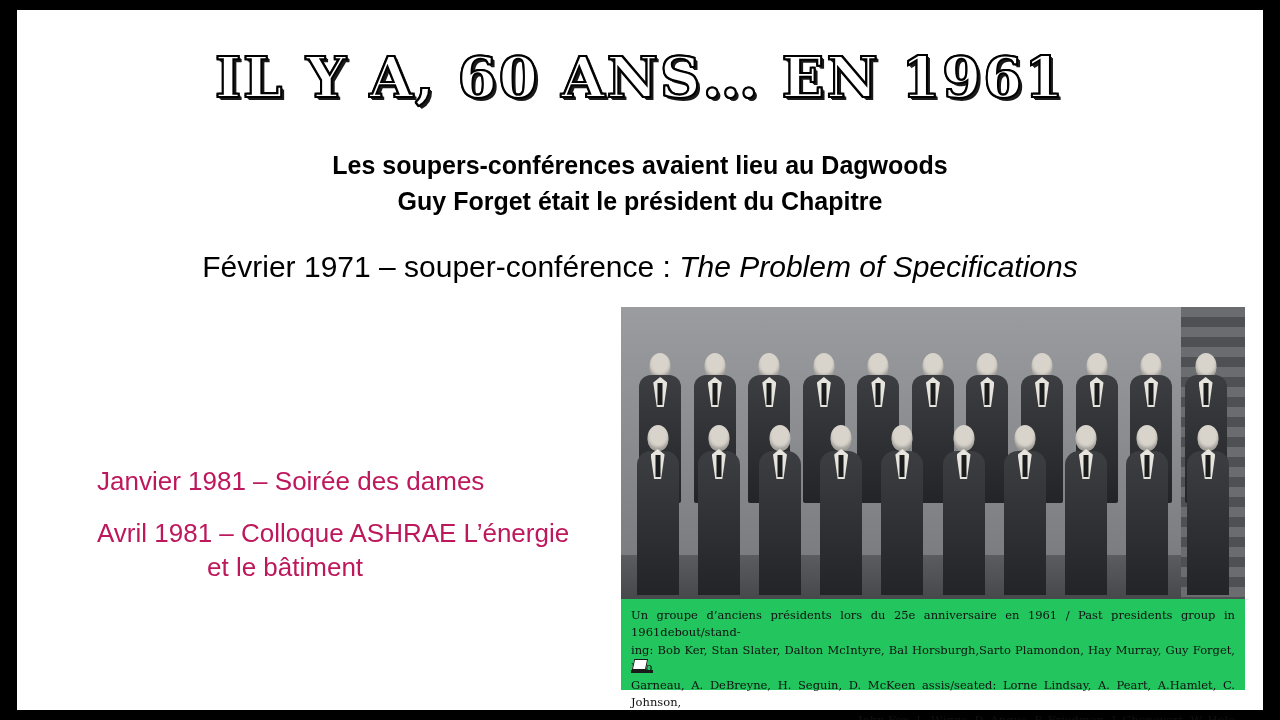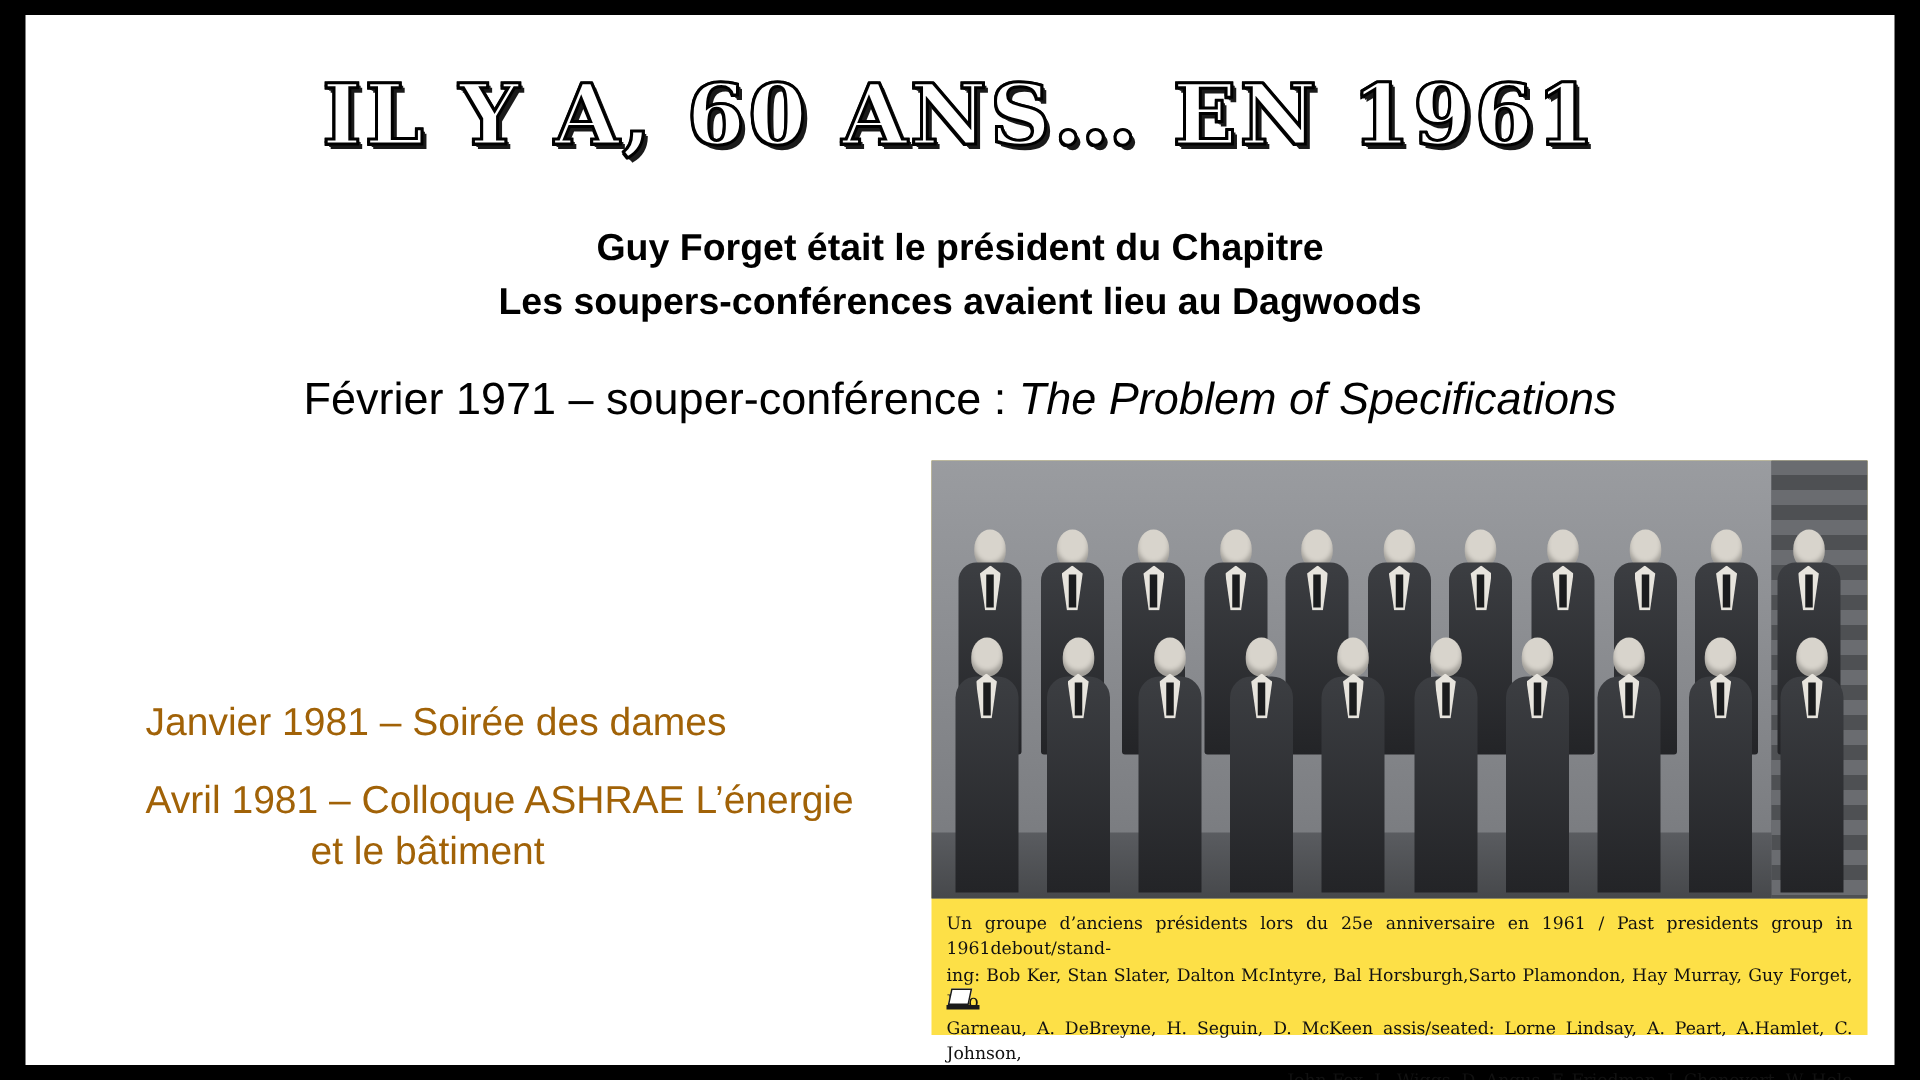--- a/index.html
+++ b/index.html
@@ -81,37 +81,37 @@
     font-style: italic;
   }
 
   
   .left-list {
     position: absolute;
     left: 80px;
     top: 455px;
     width: 540px;
     font-size: 26px;
-    color: #a16207;
+    color: #be185d;
     line-height: 1.30;
   }
   .left-list .entry { margin-bottom: 18px; }
   .left-list .entry .cont {
     display: block;
     padding-left: 110px;
   }
 
   
   .photo-panel {
     position: absolute;
     left: 604px;
     top: 297px;
     width: 624px;
     height: 383px;
-    background: #fde047;
+    background: #22c55e;
   }
   .photo {
     position: absolute;
     left: 0;
     top: 0;
     width: 624px;
     height: 292px;
     background: linear-gradient(#8f9195, #6e7075);
     overflow: hidden;
   }
@@ -196,22 +196,22 @@
 </style>
 </head>
 <body>
 
 <div class="slide-frame">
   <div class="slide">
 
     <div class="title">IL Y A, 60 ANS… EN 1961</div>
 
     <div class="subtitle">
+      <span class="line">Les soupers-conférences avaient lieu au Dagwoods</span>
       <span class="line">Guy Forget était le président du Chapitre</span>
-      <span class="line">Les soupers-conférences avaient lieu au Dagwoods</span>
     </div>
 
     <div class="conf-line">
       <span>Février 1971 – souper-conférence : </span><span class="italic">The Problem of Specifications</span>
     </div>
 
     <div class="left-list">
       <div class="entry">
         <span>Janvier 1981 – Soirée des dames</span>
       </div>

